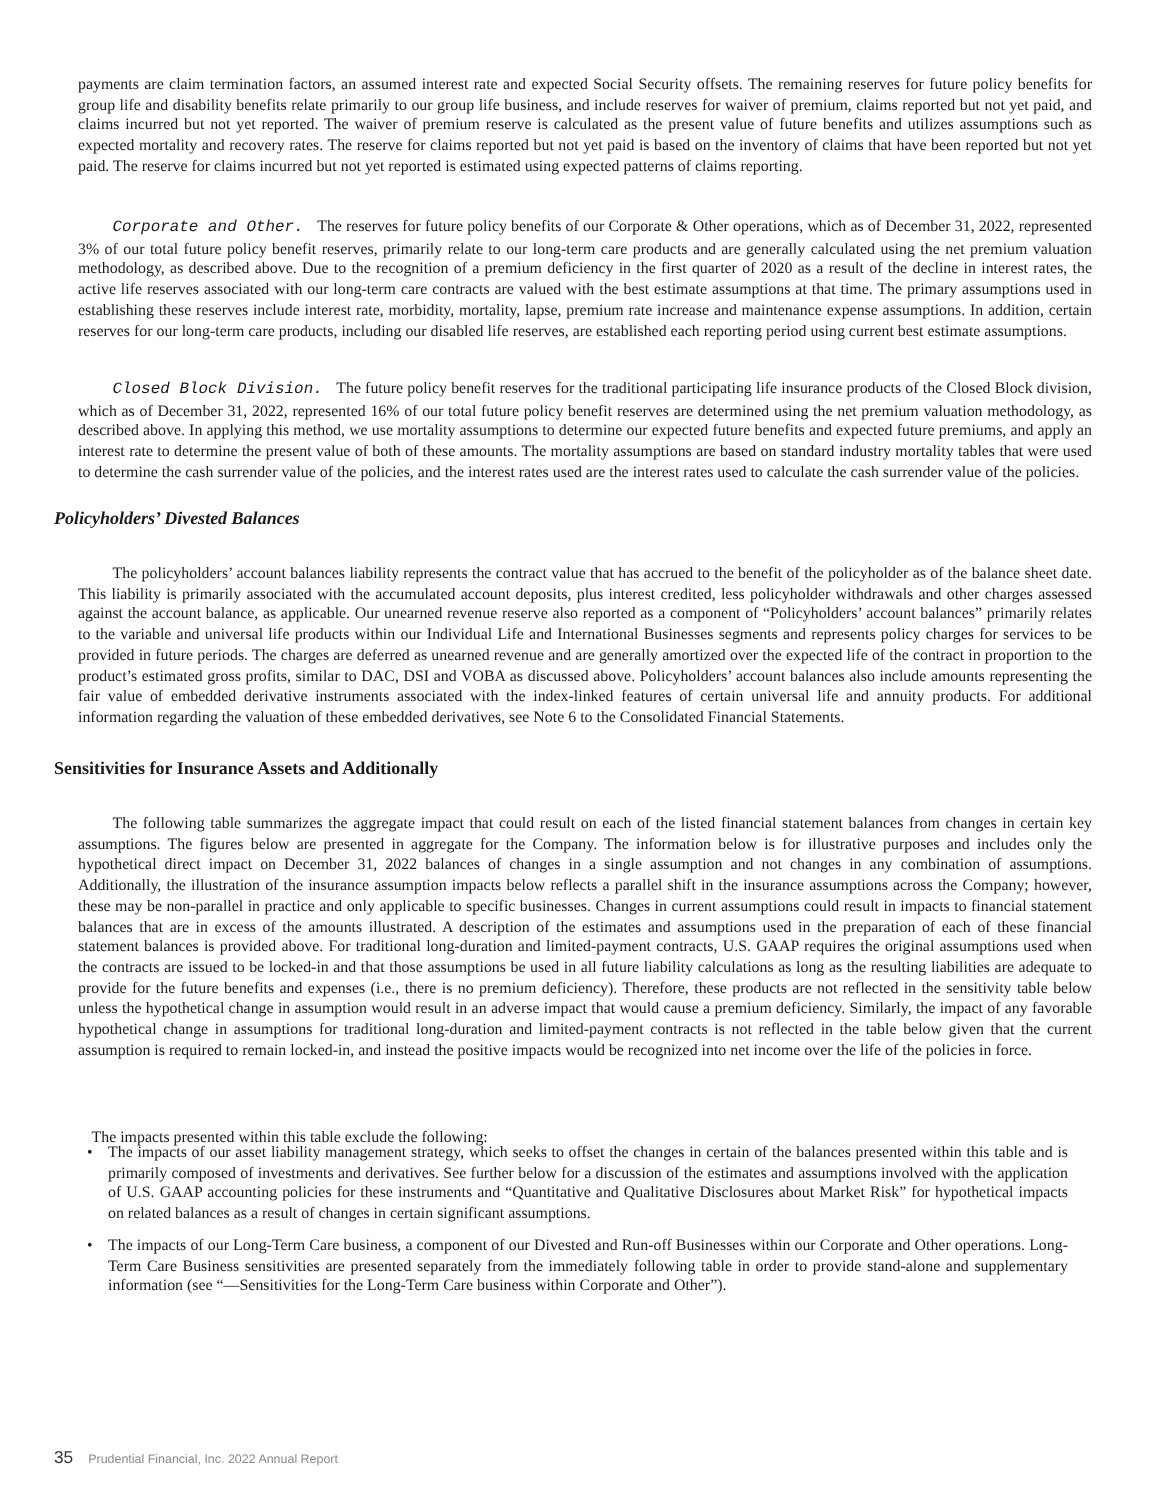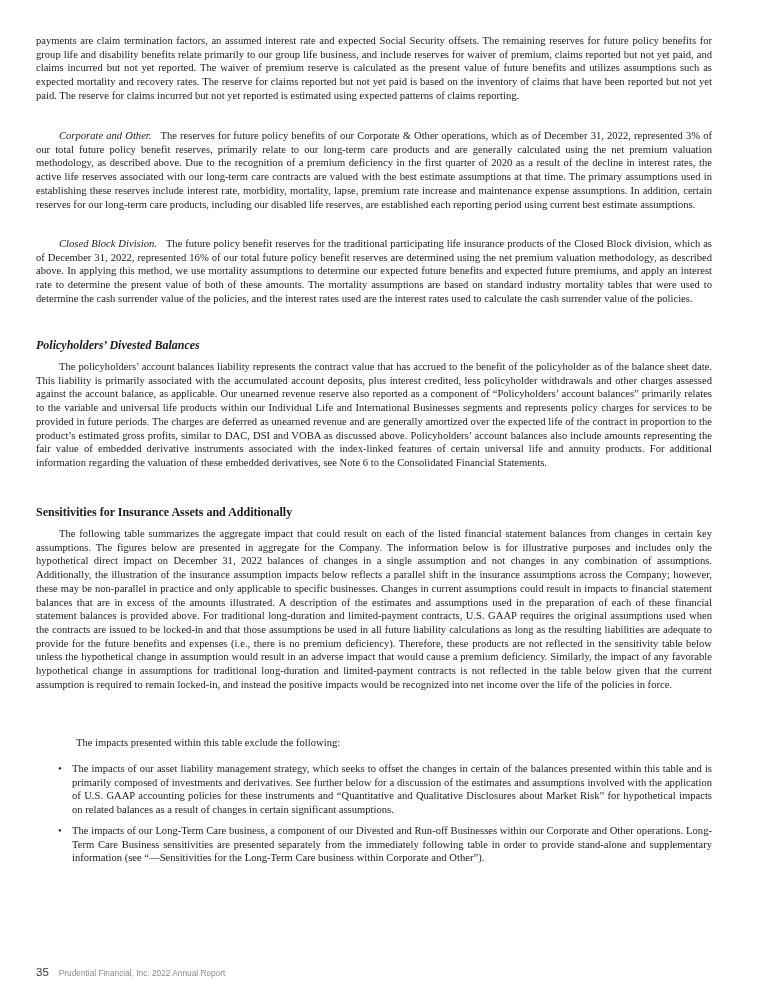--- a/index.html
+++ b/index.html
@@ -2,23 +2,23 @@
 <html><head>
 <meta charset="utf-8">
 <style>
   html, body { margin: 0; padding: 0; background: #ffffff; }
   body { width: 768px; height: 1004px; position: relative; overflow: hidden; }
   .page {
     position: absolute; left: 36px; top: 0; width: 676px;
     font-family: "Liberation Serif", serif;
     font-size: 10.6px; line-height: 13.7px; color: #1a1a1a;
   }
-  .para { margin: 0; text-align: justify; }
+  .para { margin: 16px; text-align: justify; }
   .indent { text-indent: 23px; }
-  .run-in { font-style: italic; }
+  .run-in { font-style: italic; font-family: Liberation Mono, monospace; }
   .run-in-gap { display: inline-block; width: 9px; }
   .h-italic { font-weight: bold; font-style: italic; font-size: 12px; margin: 0; }
   .h-bold { font-weight: bold; font-size: 12px; margin: 0; }
   ul.bullets { list-style: none; margin: 0; padding: 0; }
   ul.bullets li { position: relative; padding-left: 22px; text-align: justify; }
   ul.bullets li .dot { position: absolute; left: 2px; top: 0; }
   .footer {
     position: absolute; left: 36px; top: 966px;
     font-family: "Liberation Sans", sans-serif; display: flex; align-items: baseline;
   }
@@ -37,21 +37,21 @@
   <p class="para indent" style="position:absolute; top:237px; left:0; width:676px;"><span class="run-in">Closed Block Division.</span><span class="run-in-gap"></span><span>The future policy benefit reserves for the traditional participating life insurance products of the Closed Block division, which as of December 31, 2022, represented 16% of our total future policy benefit reserves are determined using the net premium valuation methodology, as described above. In applying this method, we use mortality assumptions to determine our expected future benefits and expected future premiums, and apply an interest rate to determine the present value of both of these amounts. The mortality assumptions are based on standard industry mortality tables that were used to determine the cash surrender value of the policies, and the interest rates used are the interest rates used to calculate the cash surrender value of the policies.</span></p>
 
   <h3 class="h-italic" style="position:absolute; top:339px; left:0;">Policyholders’ Divested Balances</h3>
 
   <p class="para indent" style="position:absolute; top:360px; left:0; width:676px;">The policyholders’ account balances liability represents the contract value that has accrued to the benefit of the policyholder as of the balance sheet date. This liability is primarily associated with the accumulated account deposits, plus interest credited, less policyholder withdrawals and other charges assessed against the account balance, as applicable. Our unearned revenue reserve also reported as a component of “Policyholders’ account balances” primarily relates to the variable and universal life products within our Individual Life and International Businesses segments and represents policy charges for services to be provided in future periods. The charges are deferred as unearned revenue and are generally amortized over the expected life of the contract in proportion to the product’s estimated gross profits, similar to DAC, DSI and VOBA as discussed above. Policyholders’ account balances also include amounts representing the fair value of embedded derivative instruments associated with the index-linked features of certain universal life and annuity products. For additional information regarding the valuation of these embedded derivatives, see Note 6 to the Consolidated Financial Statements.</p>
 
   <h3 class="h-bold" style="position:absolute; top:506px; left:0;">Sensitivities for Insurance Assets and Additionally</h3>
 
   <p class="para indent" style="position:absolute; top:527px; left:0; width:676px;">The following table summarizes the aggregate impact that could result on each of the listed financial statement balances from changes in certain key assumptions. The figures below are presented in aggregate for the Company. The information below is for illustrative purposes and includes only the hypothetical direct impact on December 31, 2022 balances of changes in a single assumption and not changes in any combination of assumptions. Additionally, the illustration of the insurance assumption impacts below reflects a parallel shift in the insurance assumptions across the Company; however, these may be non-parallel in practice and only applicable to specific businesses. Changes in current assumptions could result in impacts to financial statement balances that are in excess of the amounts illustrated. A description of the estimates and assumptions used in the preparation of each of these financial statement balances is provided above. For traditional long-duration and limited-payment contracts, U.S. GAAP requires the original assumptions used when the contracts are issued to be locked-in and that those assumptions be used in all future liability calculations as long as the resulting liabilities are adequate to provide for the future benefits and expenses (i.e., there is no premium deficiency). Therefore, these products are not reflected in the sensitivity table below unless the hypothetical change in assumption would result in an adverse impact that would cause a premium deficiency. Similarly, the impact of any favorable hypothetical change in assumptions for traditional long-duration and limited-payment contracts is not reflected in the table below given that the current assumption is required to remain locked-in, and instead the positive impacts would be recognized into net income over the life of the policies in force.</p>
 
-  <p class="para" style="position:absolute; top:736px; left:40px; width:652px;">The impacts presented within this table exclude the following:</p>
+  <p class="para" style="position:absolute; top:736px; left:9px; width:652px;">The impacts presented within this table exclude the following:</p>
 
   <ul class="bullets" style="position:absolute; top:762px; left:0; width:676px;">
     <li style="padding-left:24px; margin-left:0;">
       <span class="dot" style="left:22px;">•</span>
       <span style="display:block; padding-left:12px;">The impacts of our asset liability management strategy, which seeks to offset the changes in certain of the balances presented within this table and is primarily composed of investments and derivatives. See further below for a discussion of the estimates and assumptions involved with the application of U.S. GAAP accounting policies for these instruments and “Quantitative and Qualitative Disclosures about Market Risk” for hypothetical impacts on related balances as a result of changes in certain significant assumptions.</span>
     </li>
     <li style="padding-left:24px; margin-top:7px;">
       <span class="dot" style="left:22px;">•</span>
       <span style="display:block; padding-left:12px;">The impacts of our Long-Term Care business, a component of our Divested and Run-off Businesses within our Corporate and Other operations. Long-Term Care Business sensitivities are presented separately from the immediately following table in order to provide stand-alone and supplementary information (see “—Sensitivities for the Long-Term Care business within Corporate and Other”).</span>
     </li>

